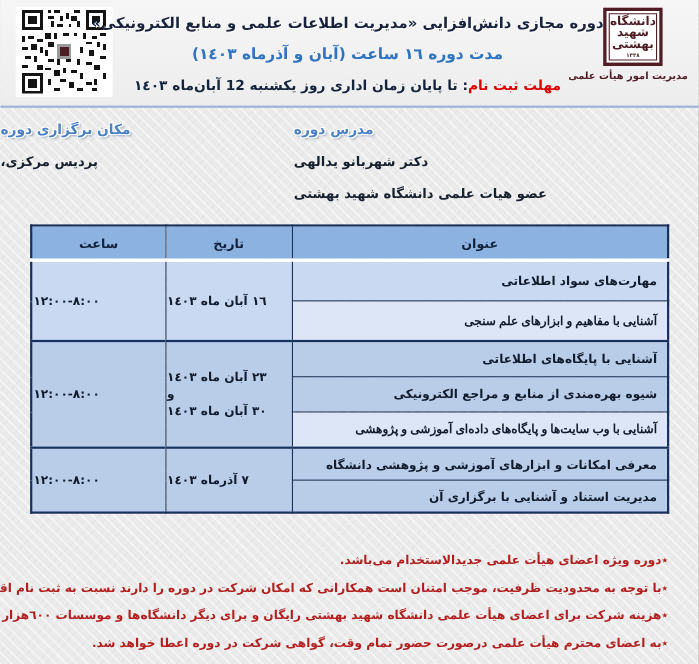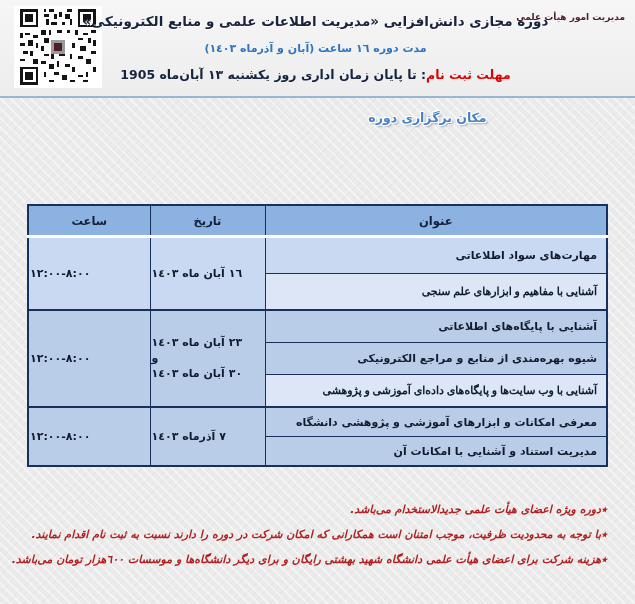--- a/index.html
+++ b/index.html
@@ -41,21 +41,21 @@
     background:linear-gradient(180deg,#f6f6f6 0%,#ededed 100%);
   }
   .qr{position:absolute;left:14px;top:6px;width:88px;height:82px;background:#fff;padding:3px;box-sizing:border-box;}
   .qr svg{display:block;width:100%;height:100%;}
   .head-center{
     position:absolute;left:108px;right:112px;top:0;bottom:0;
     display:flex;flex-direction:column;align-items:center;
     padding-top:13px;box-sizing:border-box;z-index:1;
   }
   .course-title{font-size:13.5px;color:#19233d;text-shadow:1px 1px 0 rgba(255,255,255,.9);white-space:nowrap;}
-  .course-duration{margin-top:13px;font-size:11px;color:var(--blue);}
+  .course-duration{margin-top:13px;font-size:14px;color:var(--blue);}
   .deadline{margin-top:12px;font-size:12.5px;color:#15233c;white-space:nowrap;}
   .deadline .lbl{color:var(--red);text-align:center;}
   .logo-col{position:absolute;right:10px;top:7px;width:100px;text-align:center;z-index:1;}
   .logo-box{
     width:44px;margin:0 auto;border:3px solid var(--maroon);
     background:#fff;box-shadow:inset 0 0 0 2px #fff, inset 0 0 0 3px var(--maroon);
     padding:5px 2px 3px;
   }
   .logo-box .cal{display:block;font-size:11px;line-height:.95;color:var(--maroon);letter-spacing:-1px;}
   .logo-box .yr{display:block;font-size:5px;letter-spacing:1px;color:var(--maroon);margin-top:2px;}
@@ -86,21 +86,21 @@
   .schedule td{font-size:11px;color:#101b2e;}
   td.cell-title{text-align:right;padding:0 9px 0 4px;}
   td.cell-date,td.cell-hour{text-align:left;line-height:1.45;}
   tr.group-start>td{border-top:2px solid var(--tableBorder);}
   tr.h35>td{height:35px;}
   tr.h31>td{height:31px;margin-top:32px;}
   tr.h28>td{height:28px;}
   .bg-a{background:var(--rowA);} .bg-b{background:var(--rowB);font-family:Liberation Serif, serif;} .bg-c{background:var(--rowC);}
   .ltr{direction:ltr;unicode-bidi:embed;display:inline-block;}
   
-  .notes{position:relative;z-index:1;margin:30px 28px 0 20px;text-align:right;font-style:italic;}
+  .notes{position:relative;z-index:1;margin:30px 28px 0 20px;text-align:right;}
   .note{font-size:11px;line-height:25px;color:var(--noteRed);white-space:nowrap;}
 </style>
 </head>
 <body>
 
 <div class="page">
 
   <div class="decor">
     
     
@@ -189,32 +189,44 @@
           <rect x="12" y="12" width="5" height="5" fill="#9a9a9a"></rect>
             <rect x="13" y="13" width="3" height="3" fill="#4f1d26"></rect>
         </g>
       </svg>
     </div>
 
     <div class="head-center">
       <div class="course-title">دوره مجازی دانش‌افزایی «مدیریت اطلاعات علمی و منابع الکترونیکی»</div>
       <div class="course-duration">مدت دوره ١٦ ساعت (آبان و آذرماه ١٤٠٣)</div>
       <div class="deadline">
-        <span class="lbl">مهلت ثبت نام</span><span>: تا پایان زمان اداری روز یکشنبه ١٣ آبان‌ماه 1905</span>
+        <span class="lbl">مهلت ثبت نام</span><span>: تا پایان زمان اداری روز یکشنبه 12 آبان‌ماه ١٤٠٣</span>
       </div>
     </div>
 
     <div class="logo-col">
+      <div class="logo-box">
+        <span class="cal">دانشگاه</span>
+        <span class="cal">شهید</span>
+        <span class="cal">بهشتی</span>
+        <span class="yr">١٣٣٨</span>
+      </div>
       <div class="logo-caption">مدیریت امور هیأت علمی</div>
     </div>
   </div>
 
   <div class="info">
+    <div class="block block-instructor">
+      <div class="section-heading">مدرس دوره</div>
+      <div class="line">دکتر شهربانو یدالهی</div>
+      <div class="line">عضو هیات علمی دانشگاه شهید بهشتی</div>
+    </div>
     <div class="block block-venue">
       <div class="section-heading">مکان برگزاری دوره</div>
+      <div class="line">پردیس مرکزی،</div>
     </div>
   </div>
 
   <table class="schedule">
     <colgroup>
         <col style="width:342px">
         <col style="width:115px">
         <col style="width:122px">
       </colgroup>
     <thead>
@@ -260,24 +272,25 @@
       <tr class="group-start h28">
         <td class="cell-title bg-c">معرفی امکانات و ابزارهای آموزشی و پژوهشی دانشگاه</td>
         <td class="cell-date bg-c" rowspan="2">
           <span>٧ آذرماه ١٤٠٣</span>
         </td>
         <td class="cell-hour bg-c" rowspan="2">
           <span class="ltr">٨:٠٠-١٢:٠٠</span>
         </td>
       </tr>
       <tr class="h28">
-        <td class="cell-title bg-c">مدیریت استناد و آشنایی با امکانات آن</td>
+        <td class="cell-title bg-c">مدیریت استناد و آشنایی با برگزاری آن</td>
       </tr>
     </tbody>
   </table>
 
   <div class="notes">
     <div class="note">٭دوره ویژه اعضای هیأت علمی جدیدالاستخدام می‌باشد.</div>
     <div class="note">٭با توجه به محدودیت ظرفیت، موجب امتنان است همکارانی که امکان شرکت در دوره را دارند نسبت به ثبت نام اقدام نمایند.</div>
     <div class="note">٭هزینه شرکت برای اعضای هیأت علمی دانشگاه شهید بهشتی رایگان و برای دیگر دانشگاه‌ها و موسسات ٦٠٠هزار تومان می‌باشد.</div>
+    <div class="note">٭به اعضای محترم هیأت علمی درصورت حضور تمام وقت، گواهی شرکت در دوره اعطا خواهد شد.</div>
   </div>
 
 </div>
 
 </body></html>

